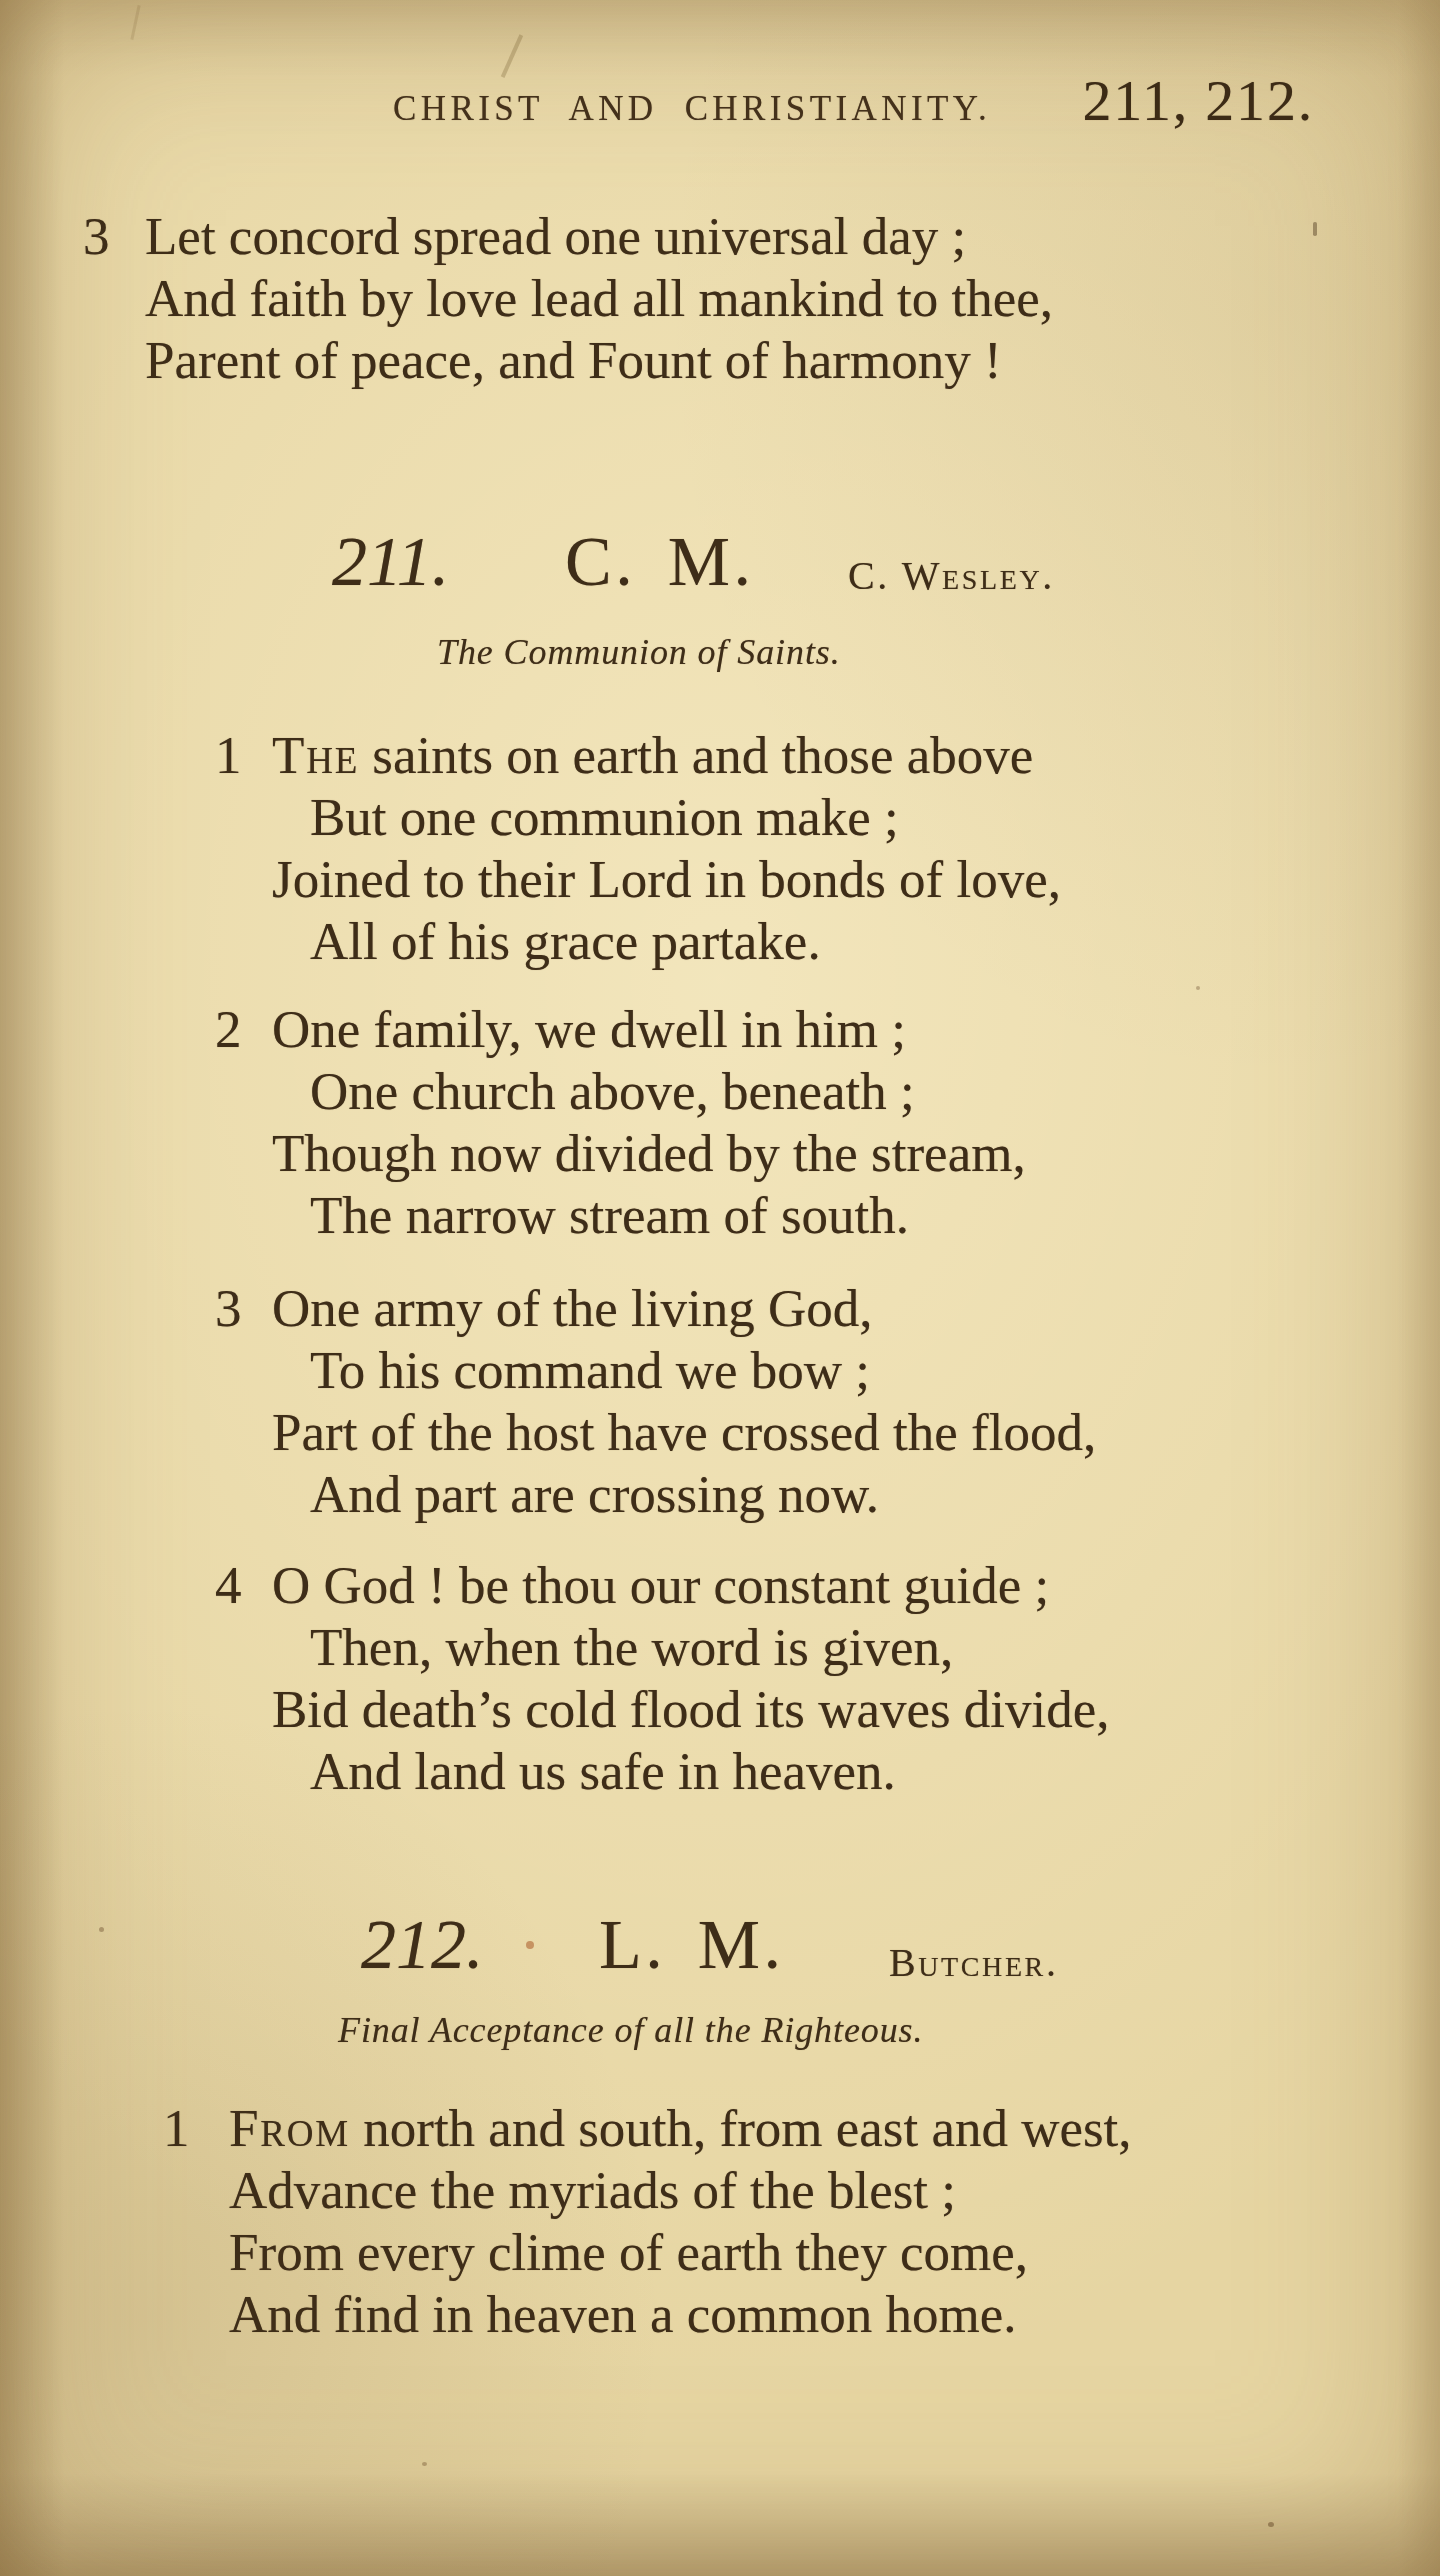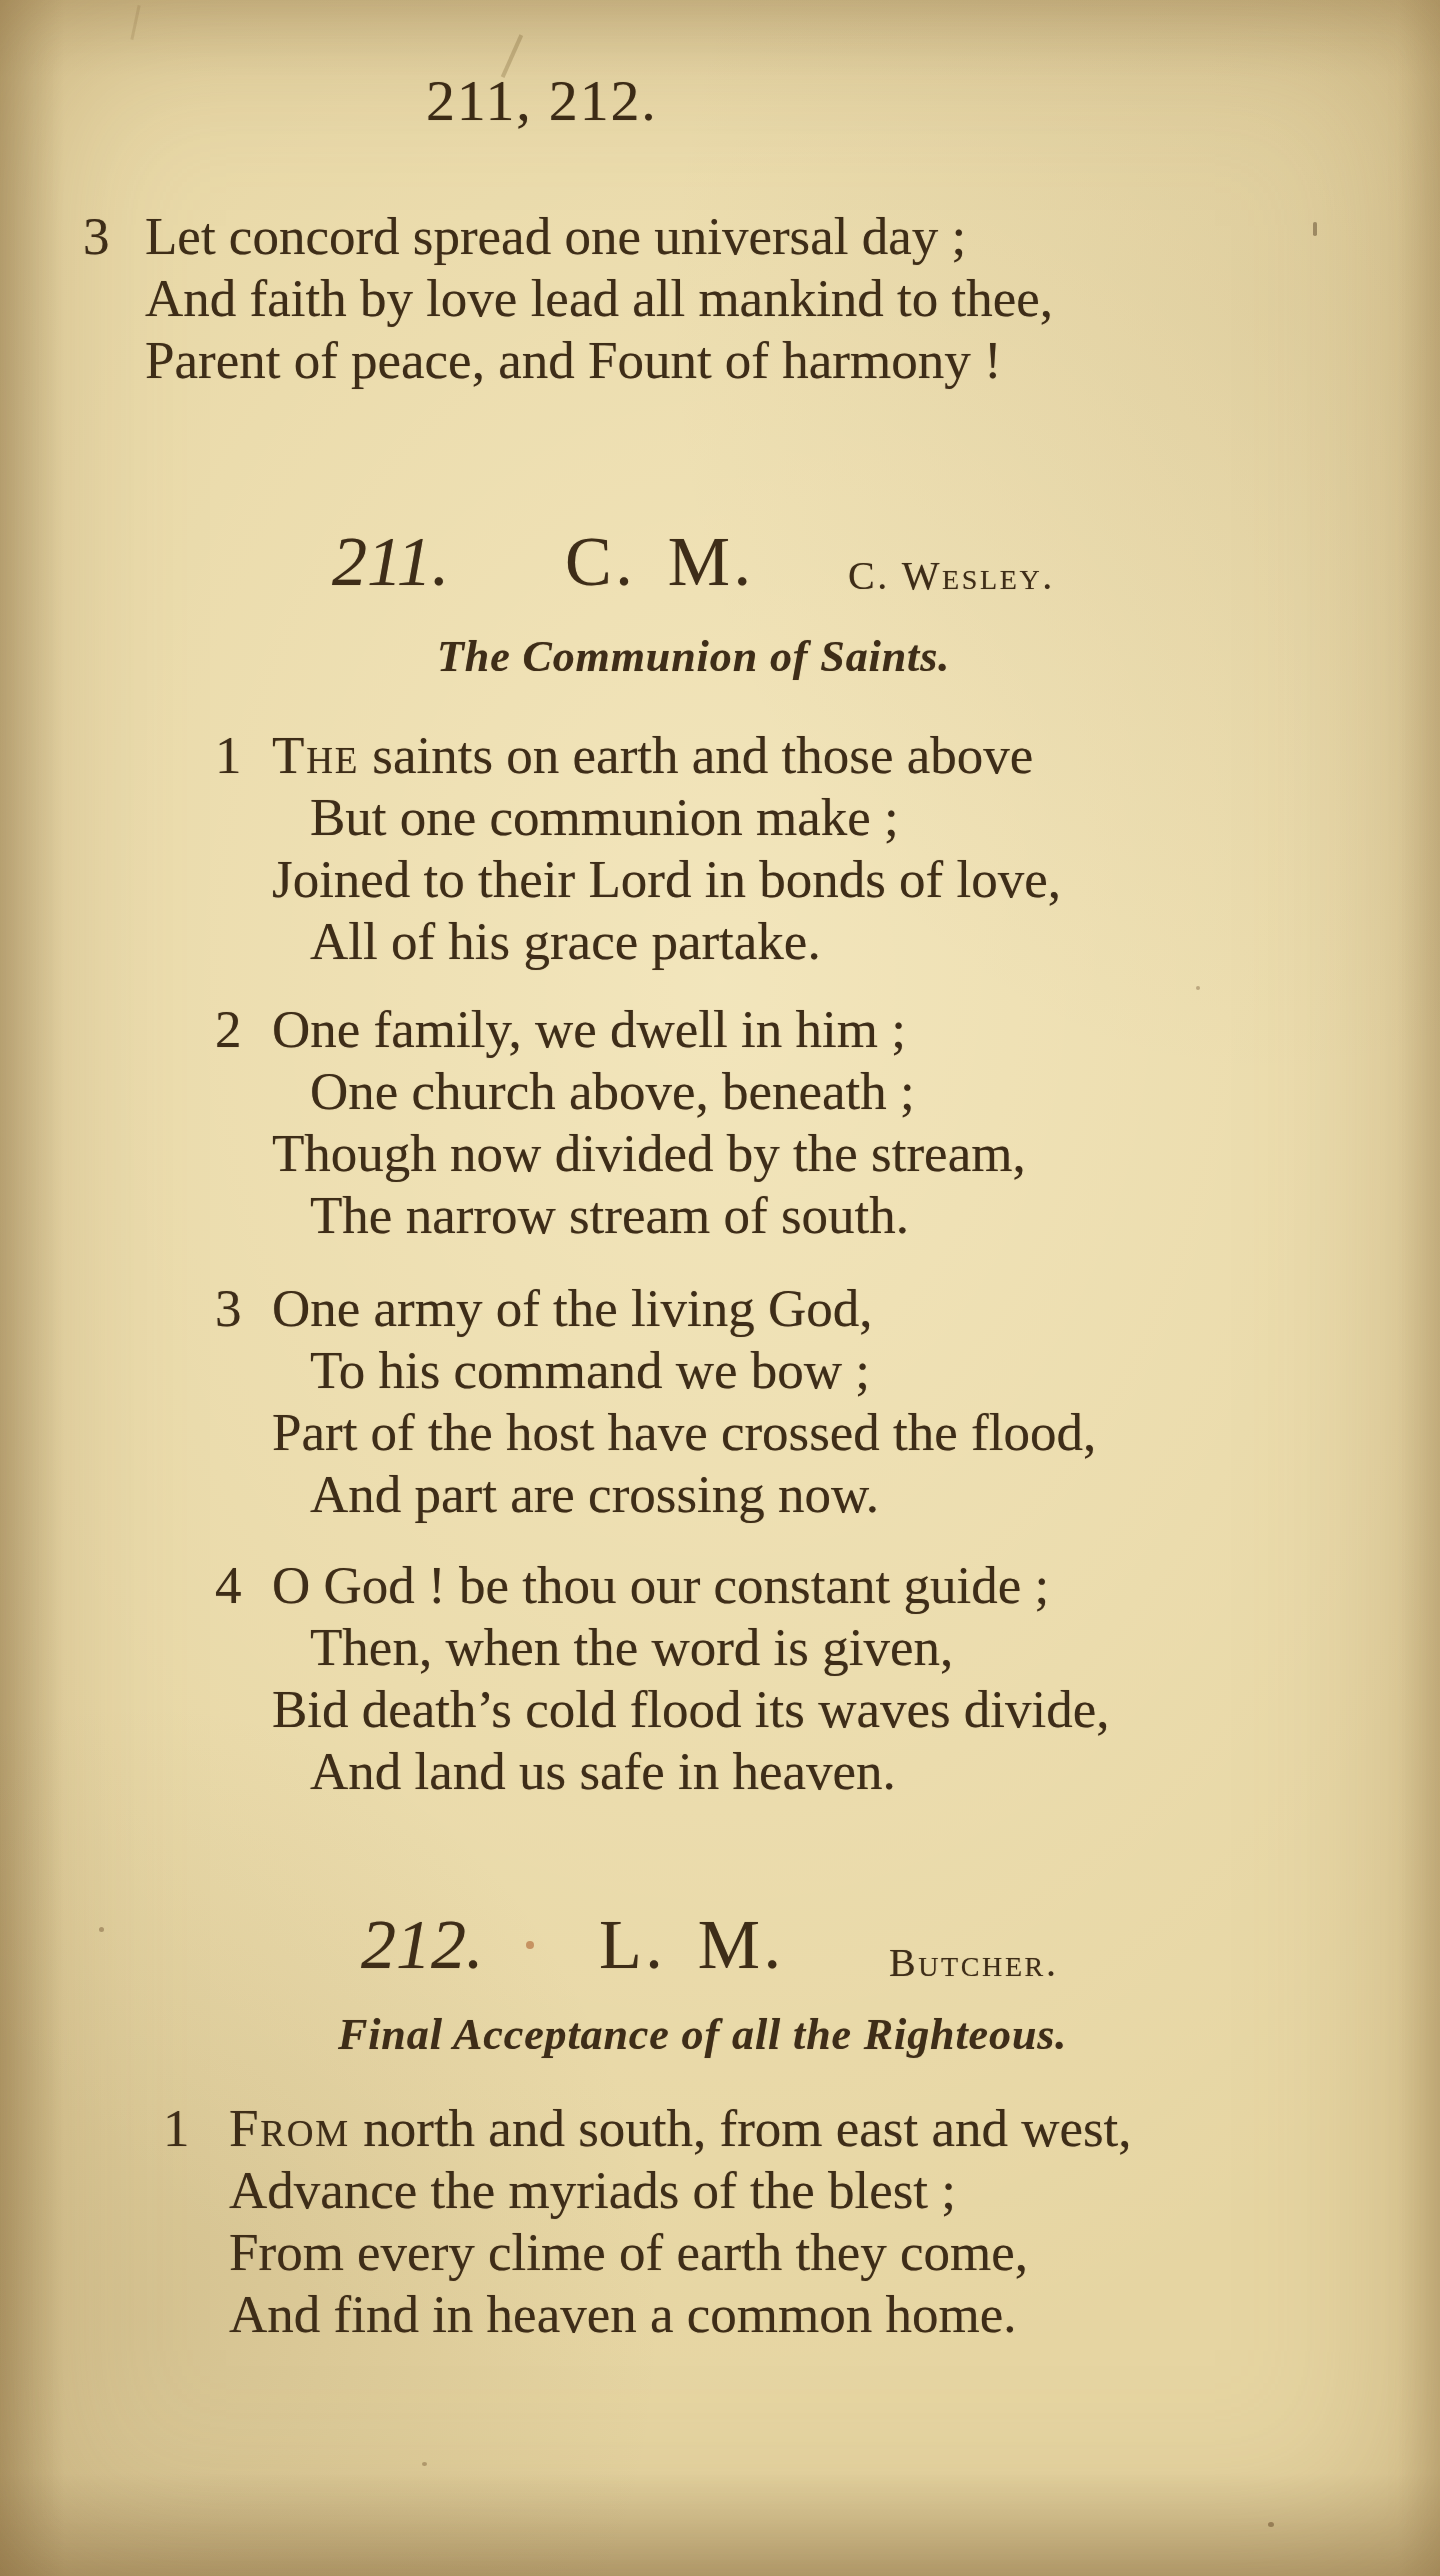--- a/index.html
+++ b/index.html
@@ -42,32 +42,33 @@
   .stanza.meter-cm .vline.odd{ margin-left:57px; }
   .stanza.meter-cm .vline.even{ margin-left:95px; }
   .stanza.meter-lm .vline{ margin-left:66px; }
   .sc{ font-variant:small-caps;letter-spacing:1.8px; }
 
   
   .h-num,.h-meter,.h-author,.subtitle{ position:absolute;white-space:nowrap; }
   .h-num{ font-size:70px;font-style:italic; }
   .h-meter{ font-size:70px;letter-spacing:3.5px;word-spacing:10.6px; }
   .h-author{ font-size:40px;font-variant:small-caps;letter-spacing:2.6px; }
-  .subtitle{ font-style:italic;font-size:44px;letter-spacing:0.9px;font-weight:bold; }
+  .subtitle{ font-style:italic;font-size:36px;letter-spacing:0.9px; }
 
   
   .speck{ position:absolute;border-radius:50%;pointer-events:none; }
   .crease{ position:absolute;background:rgba(120,95,50,.30);pointer-events:none; }
 </style>
 </head>
 <body>
 
 <div class="page">
 
   <header class="running-head ink">
+    <span class="head-title">CHRIST AND CHRISTIANITY.</span>
     <span class="head-pages">211, 212.</span>
   </header>
 
   <section class="stanza ink" style="left:83px;top:205px;">
     <span class="stz-num">3</span>
     <div class="vline">Let concord spread one universal day ;</div>
     <div class="vline">And faith by love lead all mankind to thee,</div>
     <div class="vline">Parent of peace, and Fount of harmony !</div>
   </section>
 

